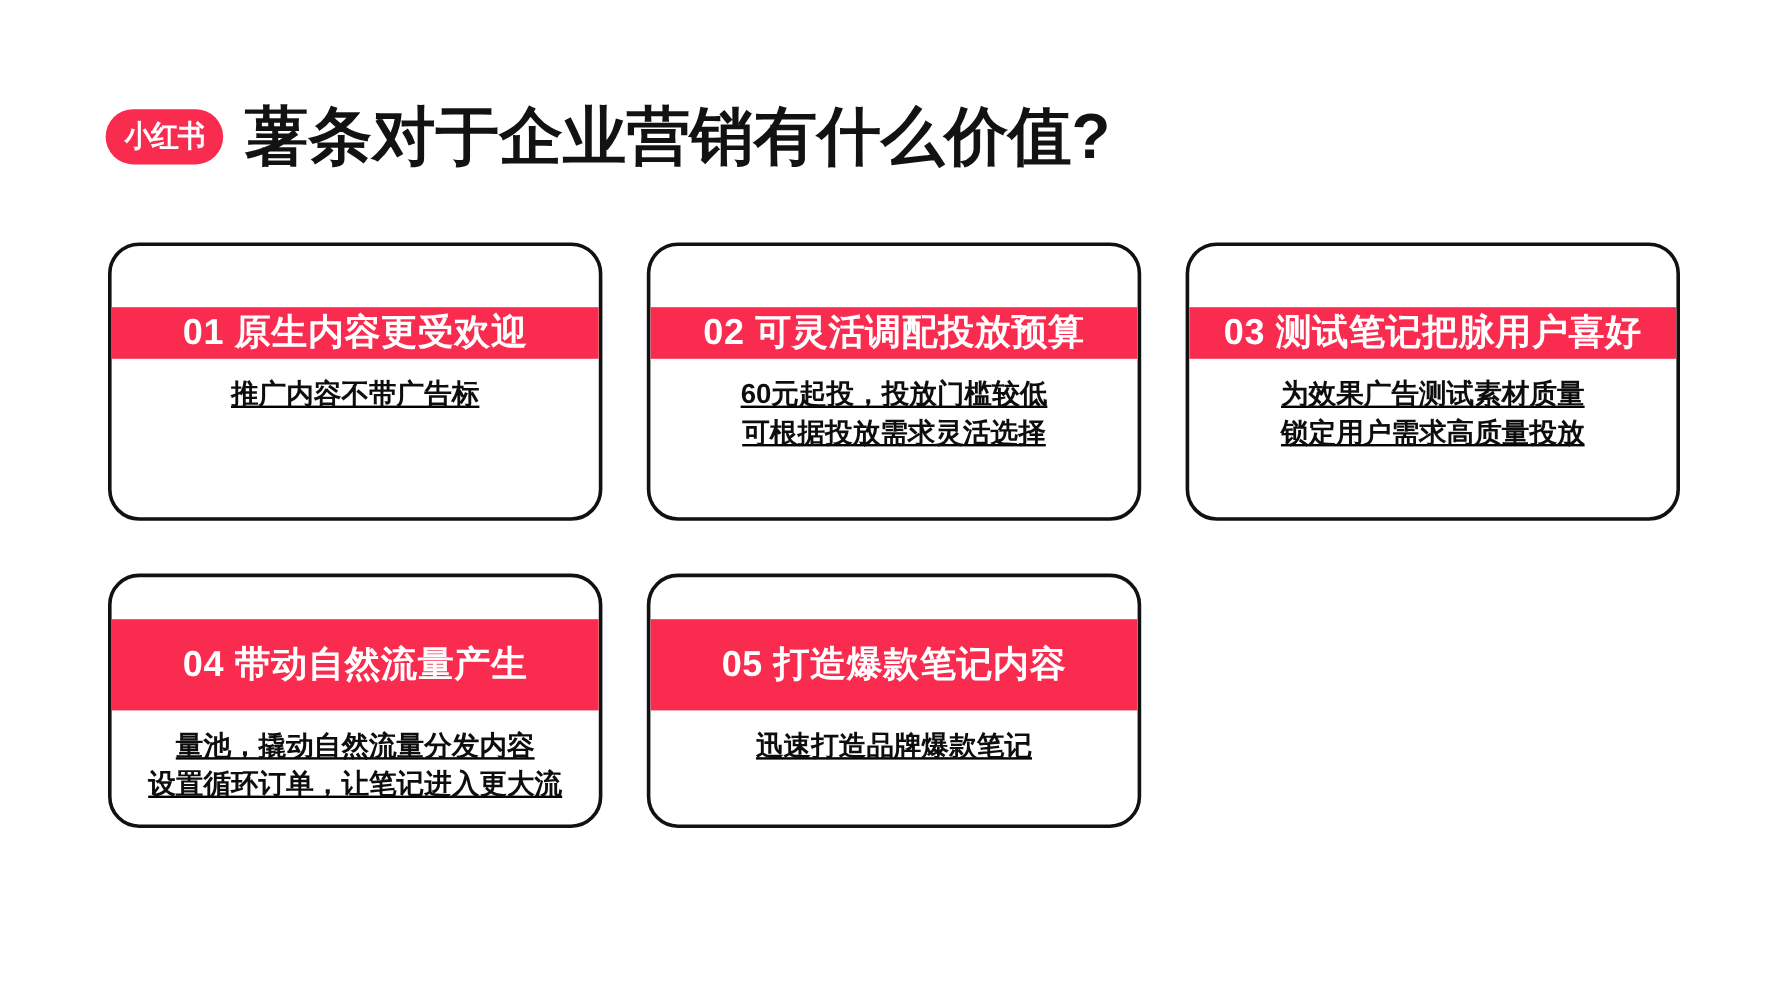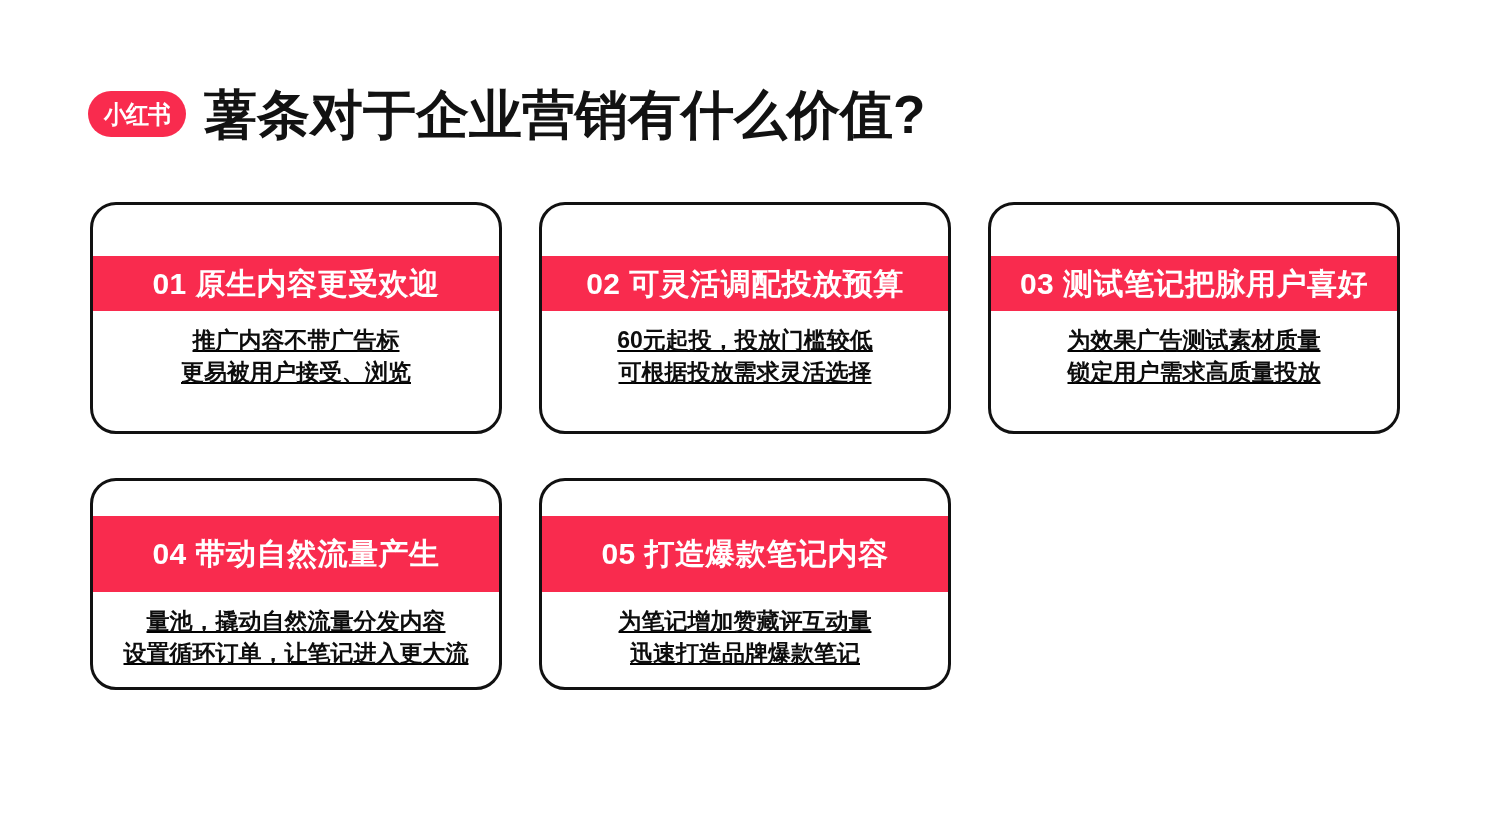--- a/index.html
+++ b/index.html
@@ -81,21 +81,21 @@
   .card.row-2-card { height: 212px; }
 
   .card-spacer-top {
     flex: none;
   }
   .row-1-card .card-spacer-top { height: 51px; }
   .row-2-card .card-spacer-top { height: 35px; }
 
   .card-header {
     background: #F92B4E;
-    height: 55px;
+    height: 43px;
     flex: none;
     display: flex;
     align-items: center;
     justify-content: center;
   }
   .row-2-card .card-header { height: 76px; }
 
   .card-header-text {
     color: #ffffff;
     font-size: 30px;
@@ -137,21 +137,20 @@
 
   <div class="card-row row-1">
 
     <div class="card row-1-card">
       <div class="card-spacer-top"></div>
       <div class="card-header">
         <span class="card-header-text">01  原生内容更受欢迎</span>
       </div>
       <div class="card-body">
         <div class="card-body-line">推广内容不带广告标</div>
-        <div class="card-body-line">更易被用户接受、浏览</div>
       </div>
     </div>
 
     <div class="card row-1-card">
       <div class="card-spacer-top"></div>
       <div class="card-header">
         <span class="card-header-text">02 可灵活调配投放预算</span>
       </div>
       <div class="card-body">
         <div class="card-body-line">60元起投，投放门槛较低</div>
@@ -184,20 +183,19 @@
         <div class="card-body-line">设置循环订单，让笔记进入更大流</div>
       </div>
     </div>
 
     <div class="card row-2-card">
       <div class="card-spacer-top"></div>
       <div class="card-header">
         <span class="card-header-text">05 打造爆款笔记内容</span>
       </div>
       <div class="card-body">
-        <div class="card-body-line">为笔记增加赞藏评互动量</div>
         <div class="card-body-line">迅速打造品牌爆款笔记</div>
       </div>
     </div>
 
   </div>
 
 </div>
 
 </body></html>

